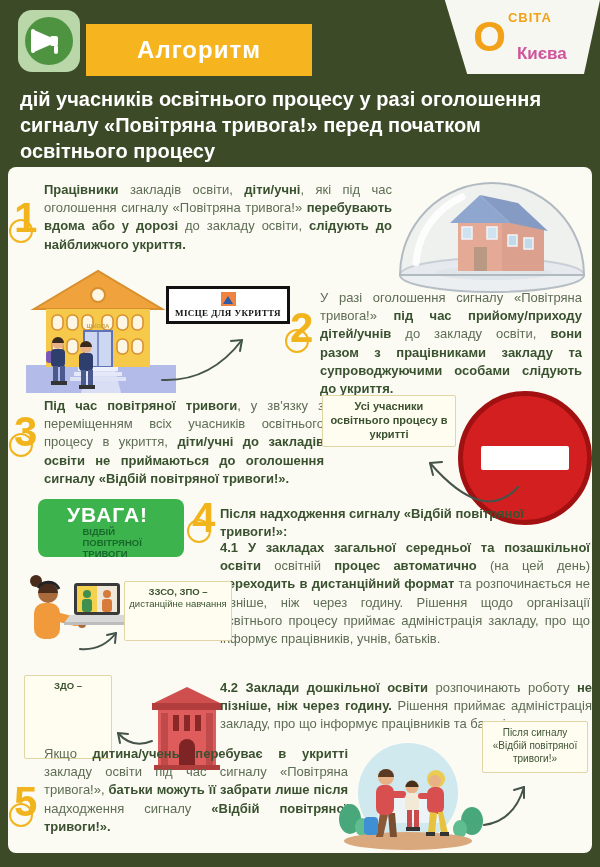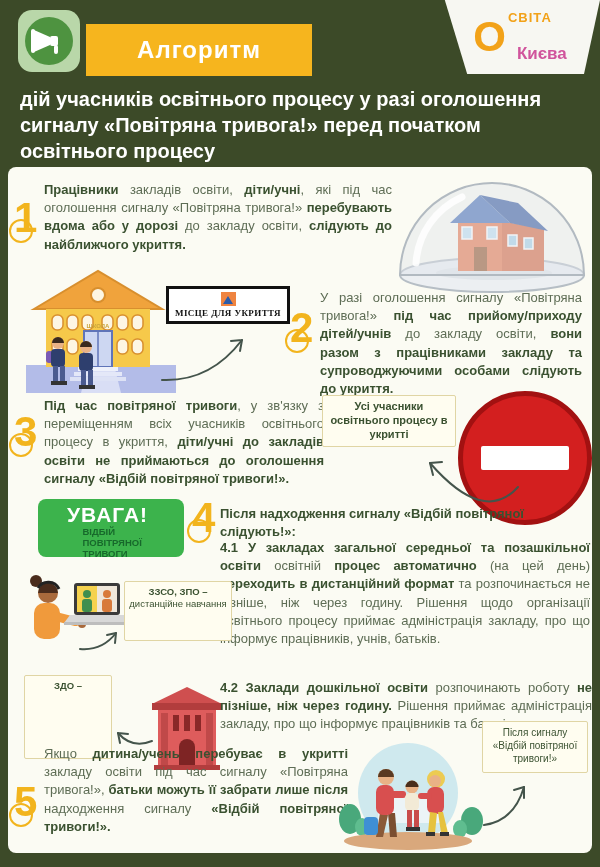--- a/index.html
+++ b/index.html
@@ -183,21 +183,21 @@
     </div>
 
     <div class="uvaha" style="left:30px;top:332px;width:146px;height:58px;">
       <div class="t1">УВАГА!</div>
       <span class="t2">ВІДБІЙ ПОВІТРЯНОЇ ТРИВОГИ</span>
     </div>
     <div class="stepnum" style="left:184px;top:328px;">
       <span class="ring"></span>
       <span class="n">4</span>
     </div>
-    <p class="h4" style="left:212px;top:338px;width:374px;">Після надходження сигналу «Відбій повітряної слідують!»:</p>
+    <p class="h4" style="left:212px;top:338px;width:374px;">Після надходження сигналу «Відбій повітряної тривоги!»:</p>
     <p class="rt" style="left:212px;top:372px;width:370px;"><span class="b">4.1 У закладах загальної середньої та позашкільної освіти</span><span> освітній </span><span class="b">процес автоматично</span><span> (на цей день) </span><span class="b">переходить в дистанційний формат</span><span> та розпочинається не пізніше, ніж через годину. Рішення щодо організації освітнього процесу приймає адміністрація закладу, про що інформує працівників, учнів, батьків.</span></p>
 
     <div class="abs" style="left:2px;top:402px;">
       <svg width="122" height="88" viewBox="0 0 122 88">
         <circle cx="26" cy="12" r="6" fill="#4a2c1c"></circle>
         <circle cx="38" cy="24" r="10" fill="#a96a3c"></circle>
         <path d="M28 24 a10 10 0 0 1 20 0 z" fill="#4a2c1c"></path>
         <path d="M28 19 a12 12 0 0 1 21 1" stroke="#222" stroke-width="3" fill="none"></path>
         <rect x="24" y="34" width="26" height="36" rx="10" fill="#f09a3c"></rect>
         <rect x="42" y="42" width="30" height="9" rx="4.5" fill="#f09a3c" transform="rotate(14 42 42)"></rect>

